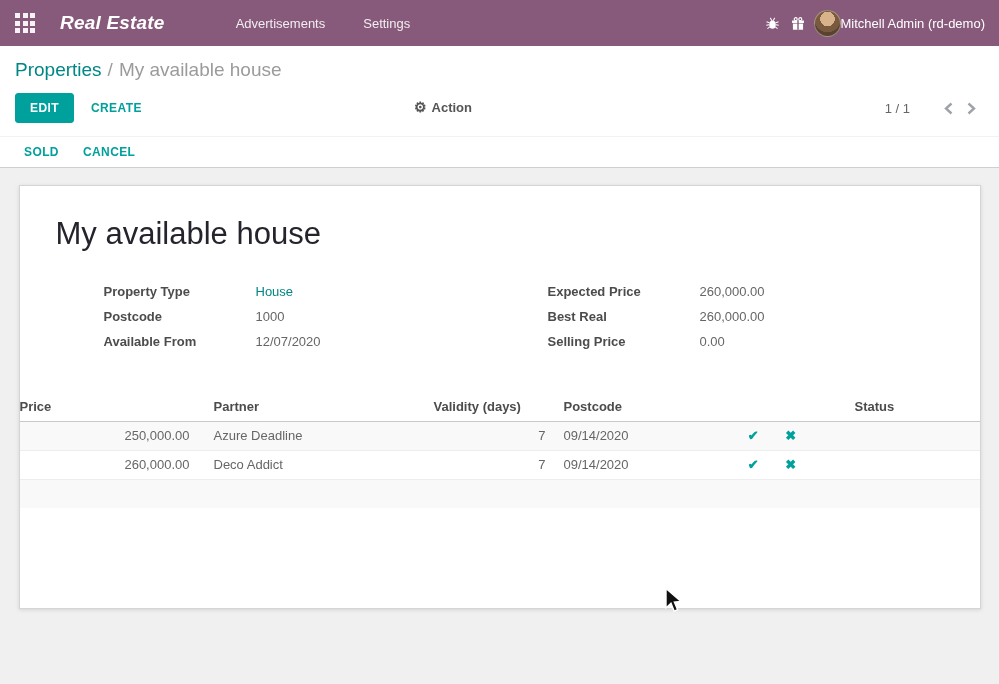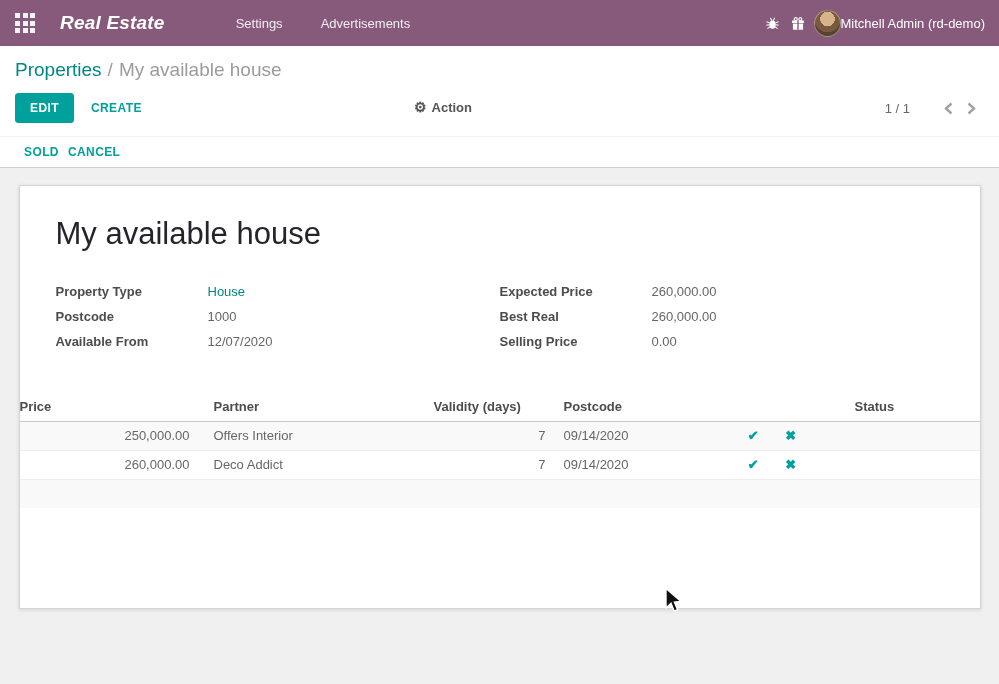--- a/index.html
+++ b/index.html
@@ -53,35 +53,35 @@
     color:#555; font-size:13px; font-weight:700; cursor:pointer; display:flex; align-items:center; gap:5px;
   }
   .gear { font-size: 14px; color:#555; }
   .pager { margin-left:auto; display:flex; align-items:center; gap: 20px; color:#666; font-size:13px; }
   .pager-arrows { display:flex; gap: 14px; margin-left: 14px; margin-right: 8px; }
   .pager-arrow { cursor:pointer; display:flex; align-items:center; }
 
   
   .statusbar {
     background:#fff; height: 32px; display:flex; align-items:center;
-    padding-left: 24px; gap: 9px; border-bottom: 1px solid #cfcfcf; border-top: 1px solid #f2f2f2;
+    padding-left: 24px; gap: 24px; border-bottom: 1px solid #cfcfcf; border-top: 1px solid #f2f2f2;
   }
   .status-btn { color:#00A09D; font-size:12px; font-weight:700; letter-spacing:.4px; cursor:pointer; background:none; border:none; font-family:"Liberation Sans",sans-serif; }
 
   
   .content { padding: 17px 0 0 0; }
   .sheet {
     width: 962px; margin: 0 auto; background: #fff;
     border: 1px solid #d5d5d5; box-shadow: 0 1px 4px rgba(0,0,0,.12);
     min-height: 424px; padding-top: 30px;
   }
   .sheet-pad { padding: 0 36px; }
   .form-title { font-size: 31px; font-weight: 400; color: #24242c; margin-bottom: 32px; font-family:"Liberation Sans",sans-serif; }
   .field-cols { display: flex; }
-  .field-col { width: 50%; }
+  .field-col { width: 50%; margin-left: 48px; }
   .field-row { display: flex; min-height: 25px; align-items: baseline; }
   .field-label { width: 152px; font-weight: 700; color: #4c4c4c; flex: none; }
   .field-value { color: #666; }
   .field-link { color: #008784; cursor: pointer; }
 
   
   .notebook { margin-top: 33px; }
   .tab-strip { padding-left: 47px; border-bottom: 1px solid #d8d8d8; display:flex; }
   .tab {
     background:#fff; border:1px solid #d8d8d8; border-bottom:none;
@@ -129,22 +129,22 @@
         <i></i>
         <i></i>
         <i></i>
         <i></i>
         <i></i>
         <i></i>
     </div>
   </div>
   <div class="brand">Real Estate</div>
   <nav class="nav-menu">
+    <div class="nav-item">Advertisements</div>
     <div class="nav-item">Settings</div>
-    <div class="nav-item">Advertisements</div>
   </nav>
   <div class="nav-right">
     <span class="nav-icon">
       <svg width="15" height="15" viewBox="0 0 16 16">
         <ellipse cx="8" cy="9.2" rx="3.5" ry="4.4" fill="#fff"></ellipse>
         <path d="M7.6 4.8 C6.3 4.4 6.6 2.6 5.4 2.1 M8.4 4.8 C9.7 4.4 9.4 2.6 10.6 2.1" stroke="#fff" stroke-width="1.1" fill="none"></path>
         <path d="M4.6 7.2 L1.6 6.2 M4.4 9.4 L1.4 9.9 M5.1 11.6 L2.6 13.4 M11.4 7.2 L14.4 6.2 M11.6 9.4 L14.6 9.9 M10.9 11.6 L13.4 13.4" stroke="#fff" stroke-width="1.1" fill="none"></path>
       </svg>
     </span>
     <span class="nav-icon">
@@ -249,21 +249,21 @@
             <th class="cell-left">Partner</th>
             <th class="cell-right">Validity (days)</th>
             <th class="cell-left-sm">Postcode</th>
             <th></th>
             <th class="cell-status">Status</th>
           </tr>
         </thead>
         <tbody>
           <tr class="row-odd">
             <td class="cell-right">250,000.00</td>
-            <td class="cell-left">Offers Interior</td>
+            <td class="cell-left">Azure Deadline</td>
             <td class="cell-right">7</td>
             <td class="cell-left-sm">09/14/2020</td>
             <td class="cell-actions">
               <span class="offer-icon">✔</span>
               <span class="offer-icon">✖</span>
             </td>
             <td class="cell-status"></td>
           </tr>
           <tr class="row-even">
             <td class="cell-right">260,000.00</td>

